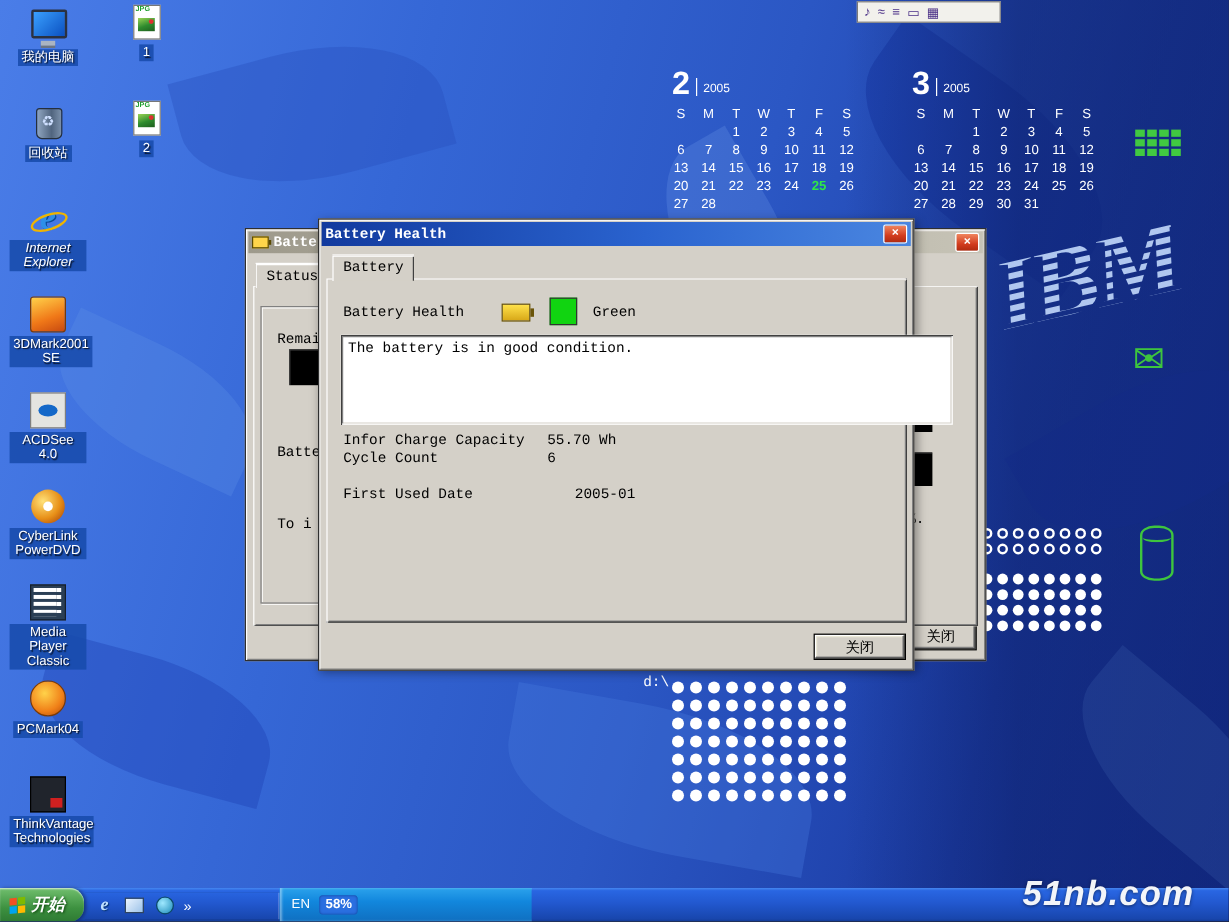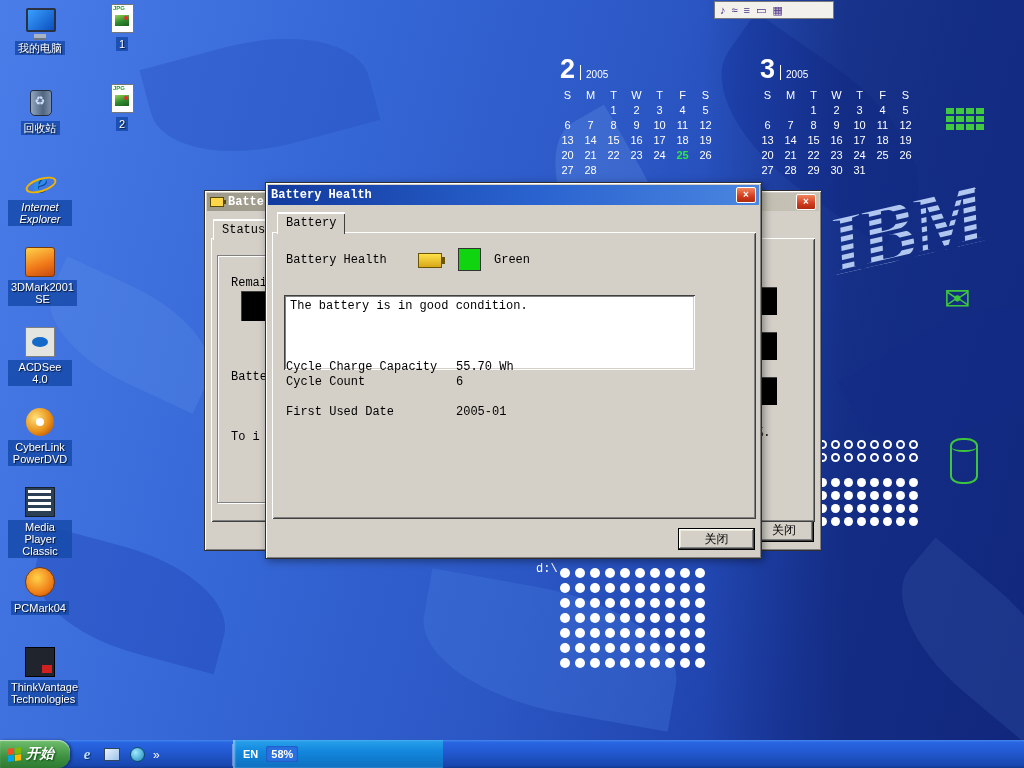--- a/index.html
+++ b/index.html
@@ -85,21 +85,21 @@
   .sunken{position:absolute;background:#fff;z-index:2;
     box-shadow:inset 1px 1px 0 #404040,inset -1px -1px 0 #fff,inset 2px 2px 0 #808080,inset -2px -2px 0 #d4d0c8;
     font:12px/14px "Liberation Mono",monospace;padding:4px 6px;color:#000;}
   .dl,.bw-text{position:absolute;font:12px/13px "Liberation Mono",monospace;color:#000;white-space:pre;z-index:2;}
   .bw-black{position:absolute;background:#000;z-index:2;box-shadow:inset 1px 1px 0 #404040;}
   .batt-glyph{position:absolute;width:22px;height:13px;background:linear-gradient(#ffe14a,#d8a818);border:1px solid #6a5408;z-index:2;}
   .batt-glyph::after{content:"";position:absolute;right:-4px;top:3px;width:3px;height:7px;background:#6a5408;}
   .green-sq{position:absolute;width:21px;height:21px;border:1px solid #333;z-index:2;}
   #dlg-fields{position:absolute;z-index:2;width:450px;font:12px/15px "Liberation Mono",monospace;color:#000;}
   .frow{display:flex;height:15px;}
-  .frow.fgap{margin-top:15px;}
+  .frow.fgap{margin-top:15px;gap:23px;}
   .flabel{width:170px;}
   .groupbox-sliver{position:absolute;left:12px;top:64px;width:246px;height:246px;border:1px solid #808080;
     box-shadow:1px 1px 0 #fff,inset 1px 1px 0 #fff;z-index:1;}
   
   #taskbar{position:absolute;left:0;top:740px;width:1024px;height:28px;z-index:15;display:flex;align-items:center;
     background:linear-gradient(180deg,#4687f0 0%,#2966e2 8%,#2258cf 45%,#1846ad 92%,#123a92 100%);}
   #start-btn{flex:none;height:28px;display:flex;align-items:center;gap:5px;padding:0 16px 0 8px;cursor:pointer;
     background:linear-gradient(180deg,#71bf6e,#3d9140 60%,#2e7a33);border-radius:0 12px 12px 0;
     box-shadow:inset 0 1px 1px rgba(255,255,255,.6),2px 0 3px rgba(0,0,0,.35);
     color:#fff;font:bold italic 14px "Liberation Sans",sans-serif;text-shadow:1px 1px 2px #124b12;}
@@ -121,21 +121,21 @@
     box-shadow:inset 0 1px 0 rgba(255,255,255,.45),0 1px 1px rgba(0,0,0,.3);}
   .task.active{background:linear-gradient(180deg,#1a47a8,#2457c0);box-shadow:inset 1px 1px 3px rgba(0,0,0,.55);}
   .ti{flex:none;display:inline-flex;}
   .ti-ie::before{content:"e";font:bold italic 13px/13px "Liberation Serif",serif;color:#cfe6ff;text-shadow:1px 1px 1px #052b5e;}
   .ti-paint::before{content:"";width:13px;height:11px;background:#ece8da;border:1px solid #555;
     box-shadow:inset 2px 2px 0 #d04040,inset -3px -3px 0 #3060d0;}
   .ti-battery::before{content:"";width:13px;height:8px;background:linear-gradient(#ffe14a,#cf9f12);border:1px solid #333;}
   #tray{flex:none;width:210px;height:28px;display:flex;align-items:center;gap:8px;padding:0 10px;box-sizing:border-box;
     background:linear-gradient(180deg,#2ba2ec,#1287dd 40%,#0f6fc0);box-shadow:inset 2px 0 2px rgba(255,255,255,.4);
     color:#fff;font:11px "Liberation Sans",sans-serif;}
-  #tray-lang{font-weight:bold;}
+  #tray-lang{font-weight:normal;}
   #tray-batt{background:#2a6fe0;border-radius:3px;padding:2px 5px;font-weight:bold;box-shadow:inset 0 0 2px #0a3a8a;}
   #watermark{position:absolute;left:852px;top:729px;z-index:30;color:rgba(255,255,255,.95);
     font:bold italic 29px "Liberation Sans",sans-serif;letter-spacing:1px;text-shadow:0 1px 3px rgba(0,0,0,.5);pointer-events:none;}
 </style>
 </head>
 <body>
 
 <div class="desktop">
 
   <div class="leaf" style="left:150px;top:40px;width:220px;height:110px;transform:rotate(-15deg);background:rgba(40,80,190,.40)"></div>
@@ -481,27 +481,27 @@
     </div>
     <div class="tab" style="left:11px;top:29px;line-height:21px">Battery</div>
     <div class="page" style="left:6px;top:49px;width:484px;height:287px"></div>
 
     <span class="dl" style="left:20px;top:71px">Battery Health</span>
     <span class="batt-glyph" style="left:152px;top:70px"></span>
     <span class="green-sq" style="left: 192px; top: 65px; background: rgb(17, 212, 17);"></span>
     <span class="dl" style="left:228px;top:71px">Green</span>
     <button class="btn3d" style="left:315px;top:66px;width:159px;height:22px">Battery Tips</button>
 
-    <div class="sunken" style="left:18px;top:112px;width:411px;height:75px;box-sizing:border-box">
+    <div class="sunken" style="left:18px;top:96px;width:510px;height:75px;box-sizing:border-box">
       <span>The battery is in good condition.</span>
     </div>
 
     <div id="dlg-fields" style="left:20px;top:177px">
         <div class="frow">
-          <span class="flabel">Cycle Charge Capacity</span>
+          <span class="flabel">Infor Charge Capacity</span>
     <span class="fvalue">55.70 Wh</span>
         </div>
         <div class="frow">
           <span class="flabel">Cycle Count</span>
     <span class="fvalue">6</span>
         </div>
         <div class="frow fgap">
           <span class="flabel">First Used Date</span>
     <span class="fvalue">2005-01</span>
         </div>
@@ -526,13 +526,14 @@
       <span class="ql ql-desk"></span>
       <span class="ql ql-mpc"></span>
       <span class="ql-chev">»</span>
     </div>
     <div id="tray">
       <span id="tray-lang">EN</span>
       <span id="tray-batt">58%</span>
     </div>
   </div>
 
+  <div id="watermark">51nb.com</div>
 </div>
 
 </body></html>

